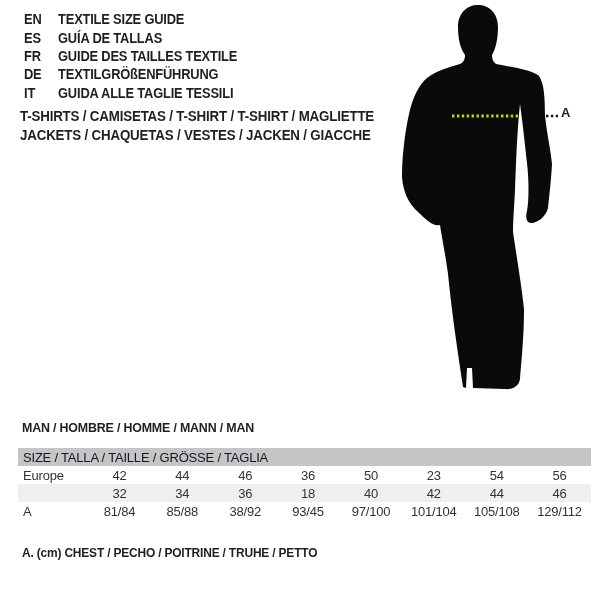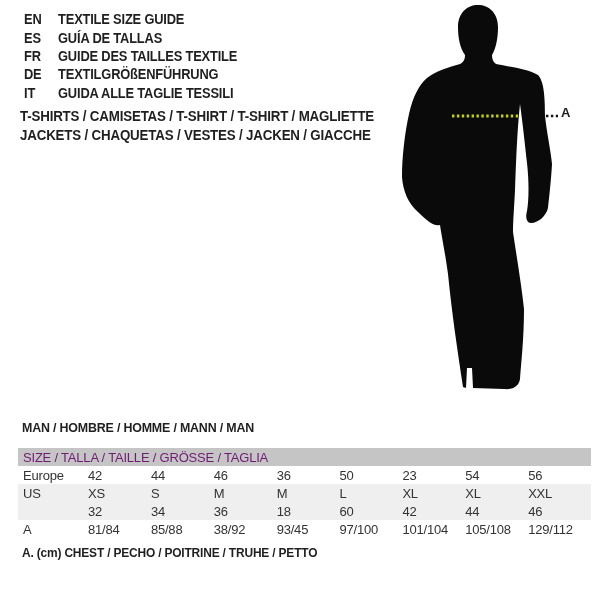--- a/index.html
+++ b/index.html
@@ -31,24 +31,24 @@
   .section-title{position:absolute;top:420px;left:22px;font-size:13.5px;font-weight:700;white-space:nowrap;}
 
   
   .size-table{
     position:absolute;top:448px;left:18px;width:573px;
     border-collapse:collapse;table-layout:fixed;
     font-size:13px;letter-spacing:-0.2px;color:#333;
   }
   .size-table col.c-label{width:70px;}
   .size-table th{
-    background:#c5c5c5;text-align:left;font-weight:400;color:#701a75;
+    background:#c5c5c5;text-align:left;font-weight:400;color:#0f172a;
     height:18px;padding:0 0 0 5px;white-space:nowrap;overflow:hidden;
   }
-  .size-table td{height:18px;padding:0;text-align:left;vertical-align:middle;white-space:nowrap;}
+  .size-table td{height:18px;padding:0;text-align:center;vertical-align:middle;white-space:nowrap;}
   .size-table td.lbl{text-align:left;padding-left:5px;margin-left:8px;}
   .row-shade td{background:#efefef;}
   .row-white td{background:#ffffff;}
 
   
   .footnote{position:absolute;top:545px;left:22px;font-size:13px;font-weight:700;white-space:nowrap;}
 </style>
 </head>
 <body>
 
@@ -141,37 +141,26 @@
       <td>42</td>
       <td>44</td>
       <td>46</td>
       <td>36</td>
       <td>50</td>
       <td>23</td>
       <td>54</td>
       <td>56</td>
     </tr>
     <tr class="row-shade">
-      <td class="lbl">US</td>
-      <td>XS</td>
-      <td>S</td>
-      <td>M</td>
-      <td>M</td>
-      <td>L</td>
-      <td>XL</td>
-      <td>XL</td>
-      <td>XXL</td>
-    </tr>
-    <tr class="row-shade">
       <td class="lbl"></td>
       <td>32</td>
       <td>34</td>
       <td>36</td>
       <td>18</td>
-      <td>60</td>
+      <td>40</td>
       <td>42</td>
       <td>44</td>
       <td>46</td>
     </tr>
     <tr class="row-white">
       <td class="lbl">A</td>
       <td>81/84</td>
       <td>85/88</td>
       <td>38/92</td>
       <td>93/45</td>

